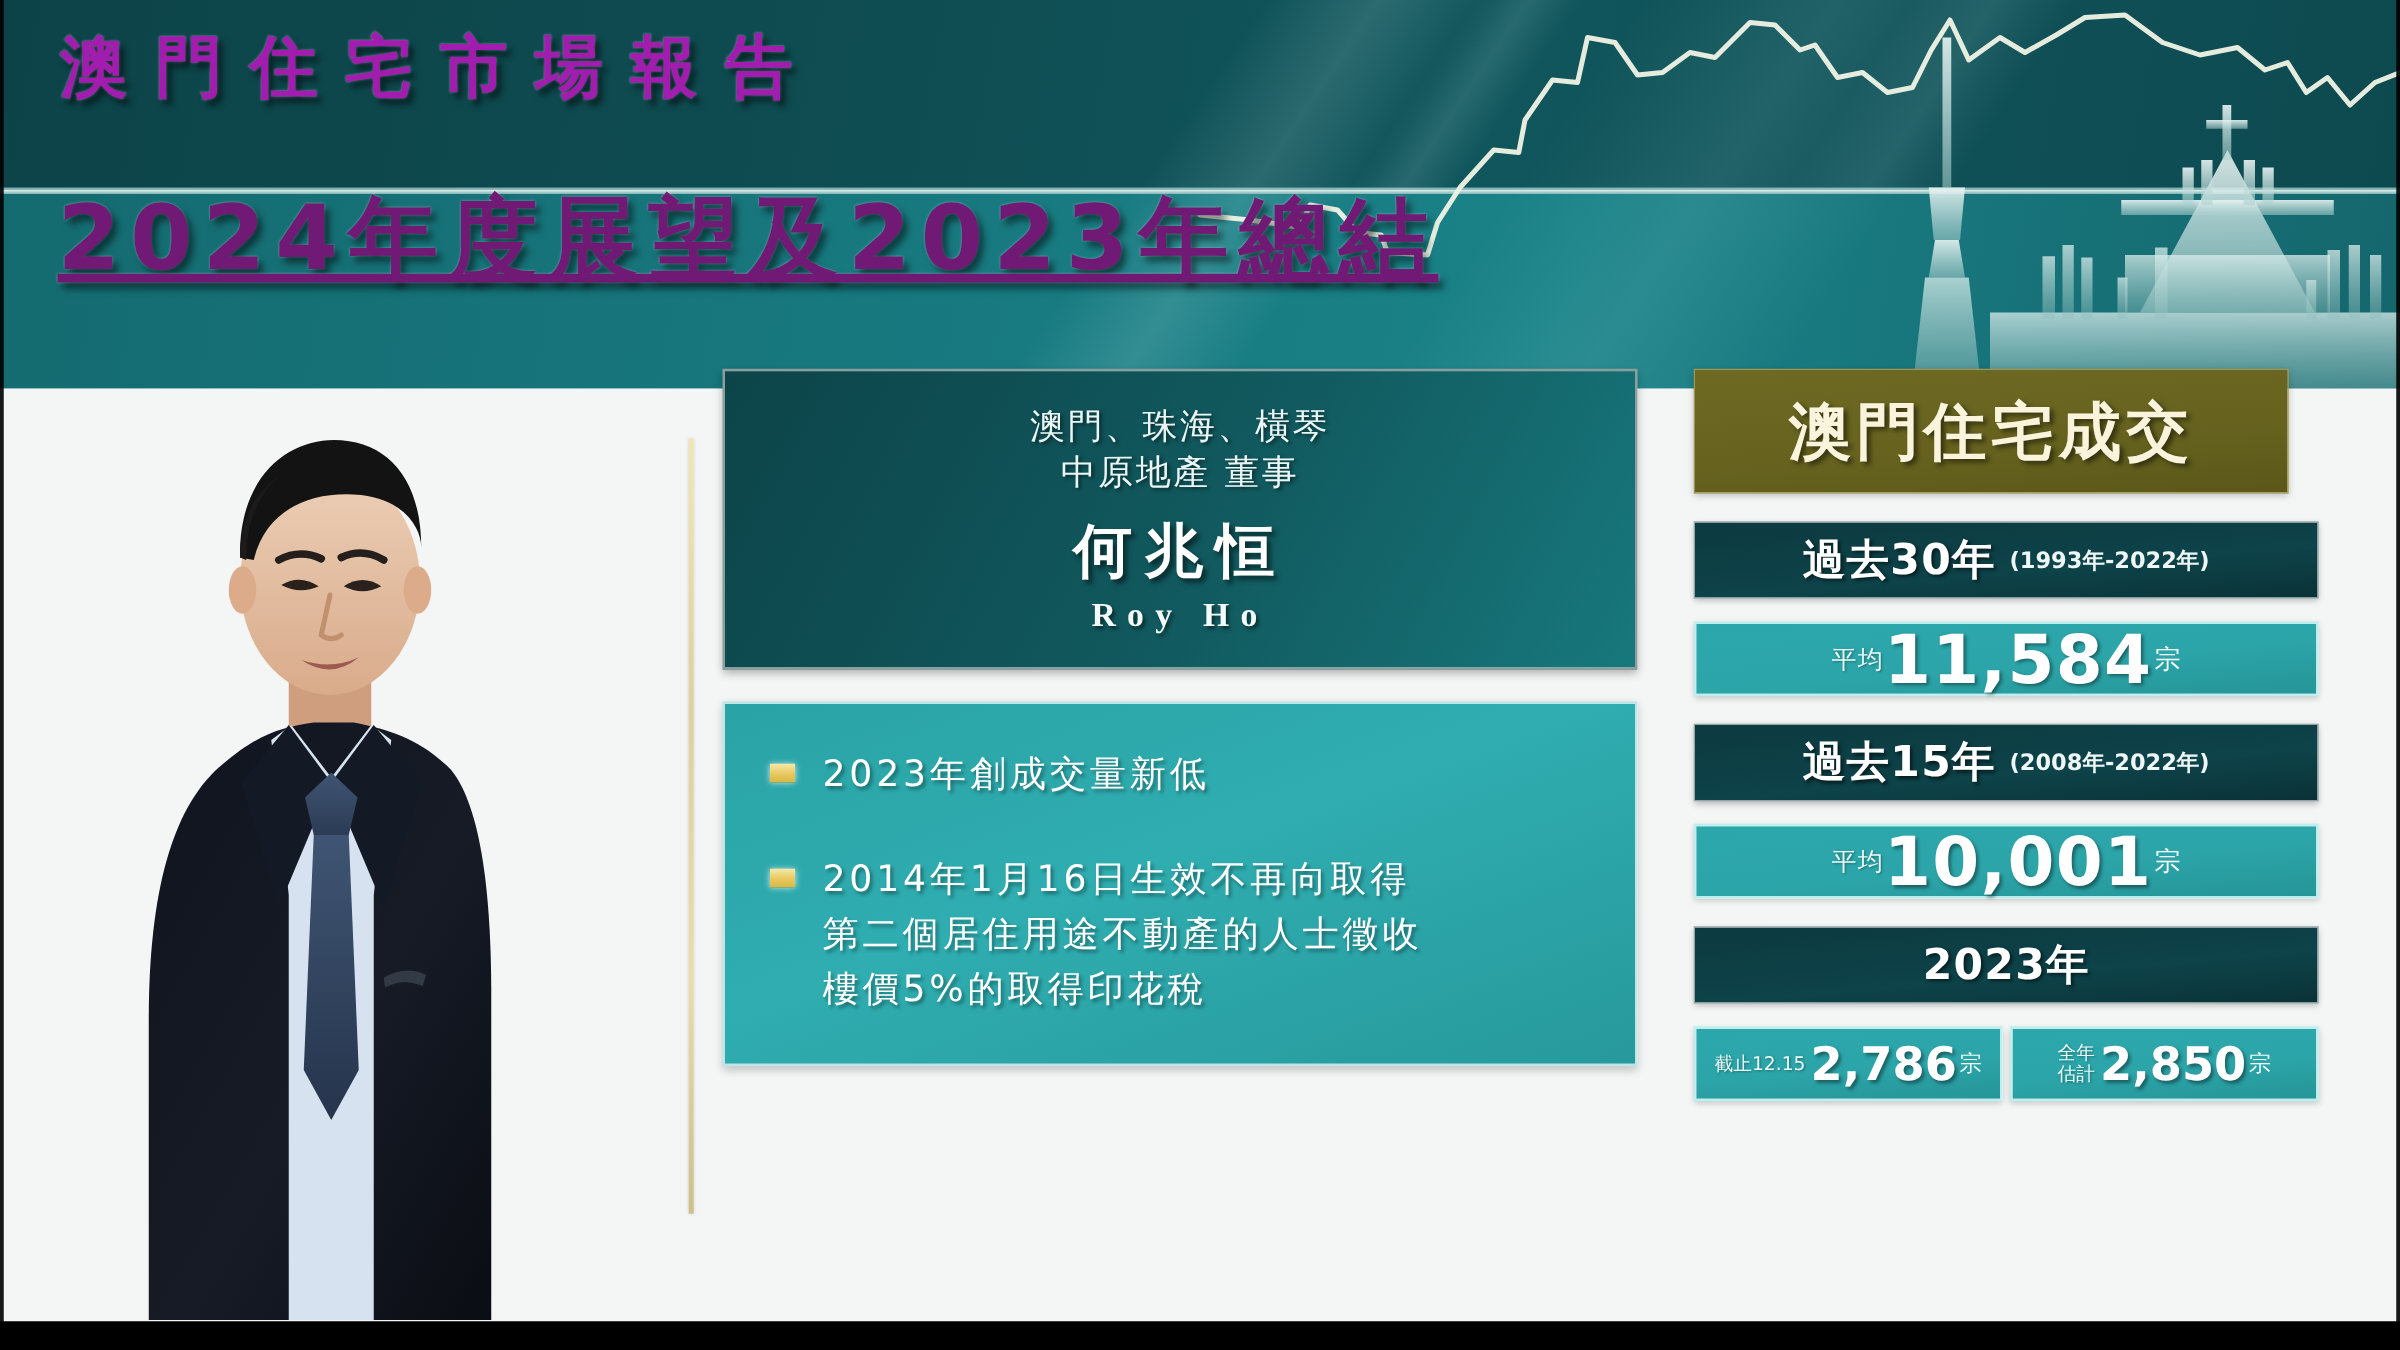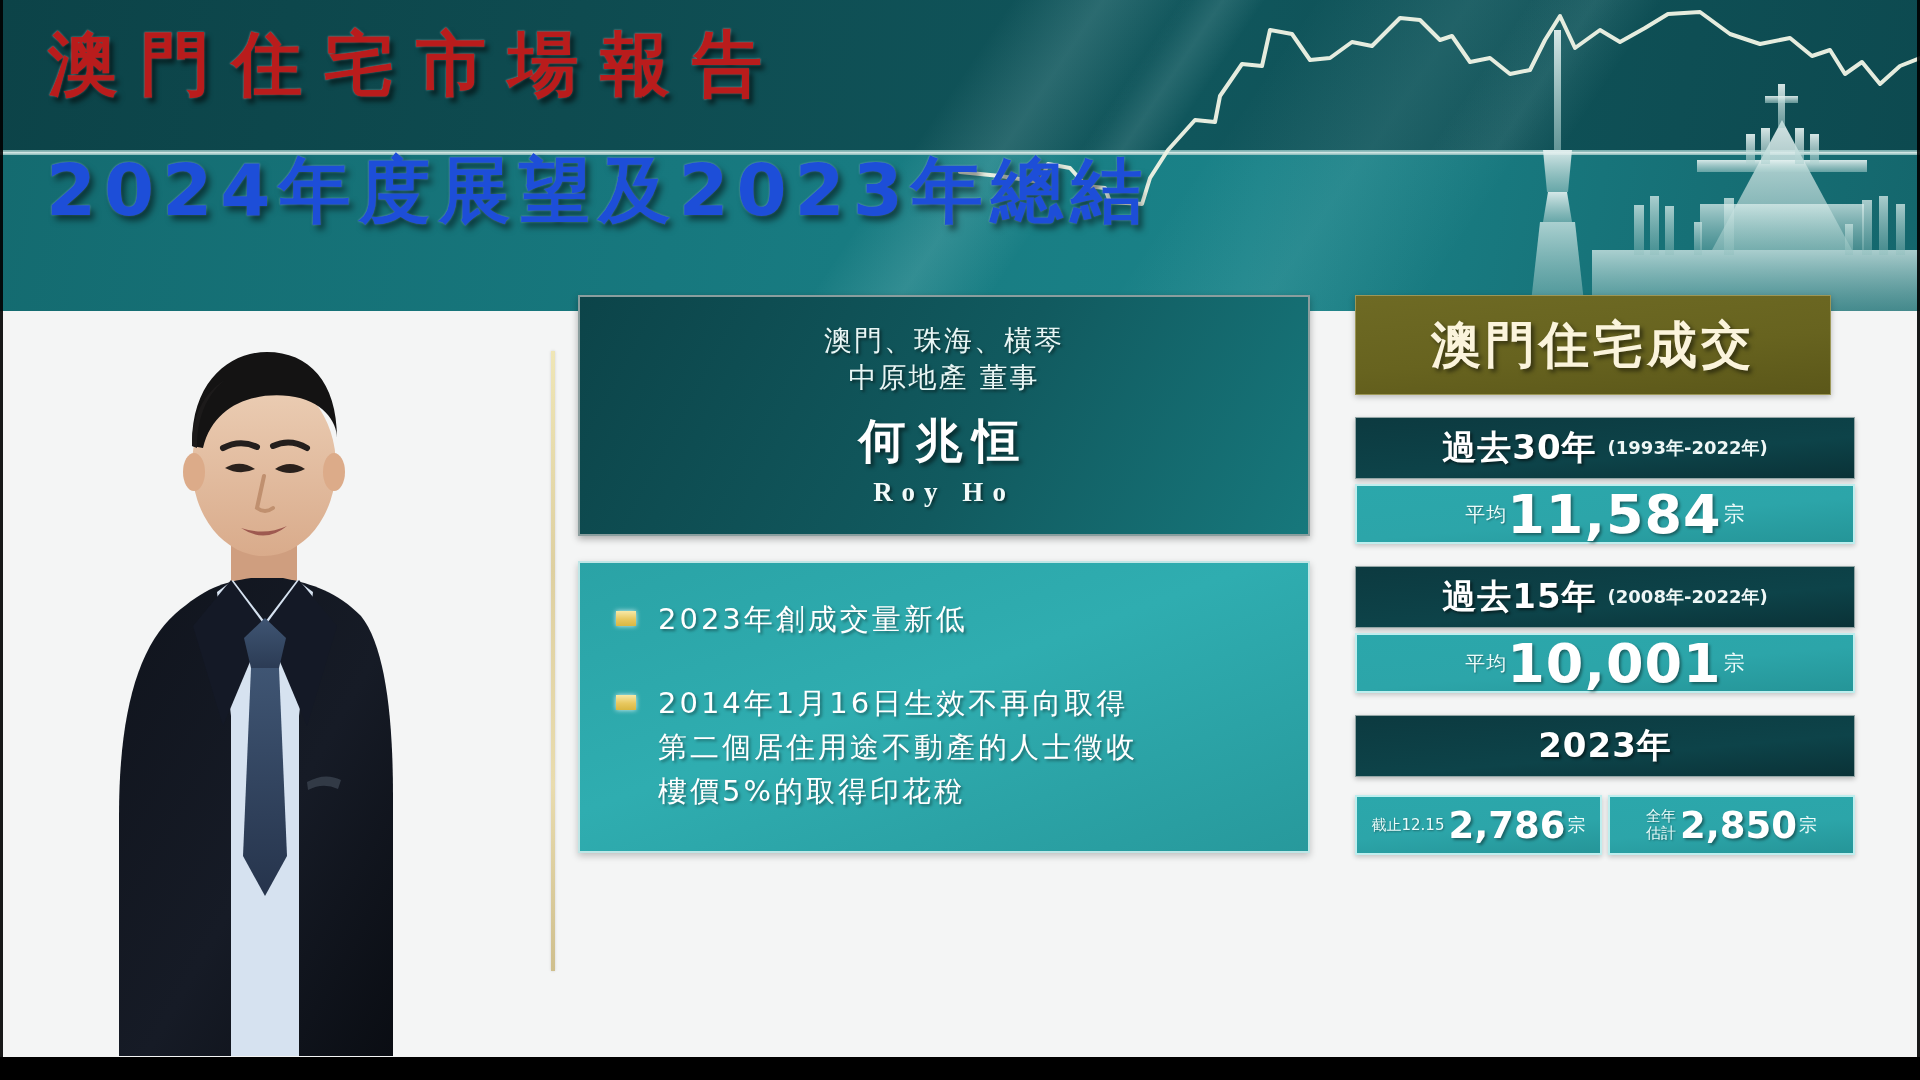--- a/index.html
+++ b/index.html
@@ -30,33 +30,34 @@
     background:linear-gradient(90deg,rgba(255,255,255,0) 0%,rgba(210,245,245,.12) 50%,rgba(255,255,255,0) 100%);}
   .sheen3{left:1220px;top:-200px;width:260px;height:760px;transform:rotate(34deg);
     background:linear-gradient(90deg,rgba(255,255,255,0) 0%,rgba(190,240,240,.10) 50%,rgba(255,255,255,0) 100%);}
   .sheen4{left:1420px;top:-200px;width:110px;height:760px;transform:rotate(34deg);
     background:linear-gradient(90deg,rgba(255,255,255,0) 0%,rgba(190,240,240,.10) 50%,rgba(255,255,255,0) 100%);}
 
   .hdr-art{position:absolute;left:0;top:0;width:1920px;height:311px;}
 
   .title1{
     position:absolute;left:48px;top:18px;
-    font-size:70px;font-weight:700;letter-spacing:22px;
-    color:#b91c1c;
+    font-size:54px;font-weight:700;letter-spacing:22px;
+    color:#a21caf;
     font-family:"DejaVu Sans","Liberation Sans",sans-serif;
     text-shadow:4px 5px 5px rgba(0,0,0,.55), 0 0 2px rgba(255,255,255,.5);
     white-space:nowrap;
   }
   .title2{
     position:absolute;left:46px;top:143px;
     font-size:72px;font-weight:700;letter-spacing:8px;
-    color:#1d4ed8;
+    color:#701a75;
     font-family:"DejaVu Sans","Liberation Sans",sans-serif;
     text-shadow:4px 5px 6px rgba(0,0,0,.5), 0 0 2px rgba(255,255,255,.45);
     white-space:nowrap;
+    text-decoration:underline;
   }
 
   
   .body-area{position:absolute;left:0;top:311px;width:1920px;height:746px;background:#f4f5f5;}
 
   
   .person-wrap{position:absolute;left:55px;top:-15px;width:420px;height:760px;}
   .person{position:absolute;left:0;top:0;width:420px;height:760px;}
 
   
@@ -121,21 +122,21 @@
     display:flex;align-items:center;justify-content:center;
     box-shadow:0 2px 5px rgba(0,0,0,.25);
   }
   .gh-main{font-size:34px;font-weight:700;color:#ffffff;letter-spacing:1px;
     text-shadow:2px 2px 3px rgba(0,0,0,.55);
     font-family:"DejaVu Sans","Liberation Sans",sans-serif;}
   .gh-sub{font-size:18px;font-weight:700;color:#eef7f6;margin-left:11px;letter-spacing:0px;
     font-family:"DejaVu Sans","Liberation Sans",sans-serif;text-align:right;}
 
   .grp-val{
-    width:500px;height:60px;box-sizing:border-box;margin-top:5px;
+    width:500px;height:60px;box-sizing:border-box;margin-top:18px;
     background:linear-gradient(175deg,#2ba7ab 0%,#2ca5a9 55%,#259598 100%);
     border:2px solid #bfeeee;
     display:flex;align-items:center;justify-content:center;
     box-shadow:0 2px 5px rgba(0,0,0,.2);
   }
   .gv-lbl{font-size:20px;color:#eafbfa;letter-spacing:1px;
     font-family:"DejaVu Sans","Liberation Sans",sans-serif;
     text-shadow:1px 1px 2px rgba(0,0,0,.35);}
   .gv-num{font-size:54px;font-weight:700;color:#ffffff;letter-spacing:1px;
     text-shadow:2px 2px 3px rgba(0,0,0,.4);

